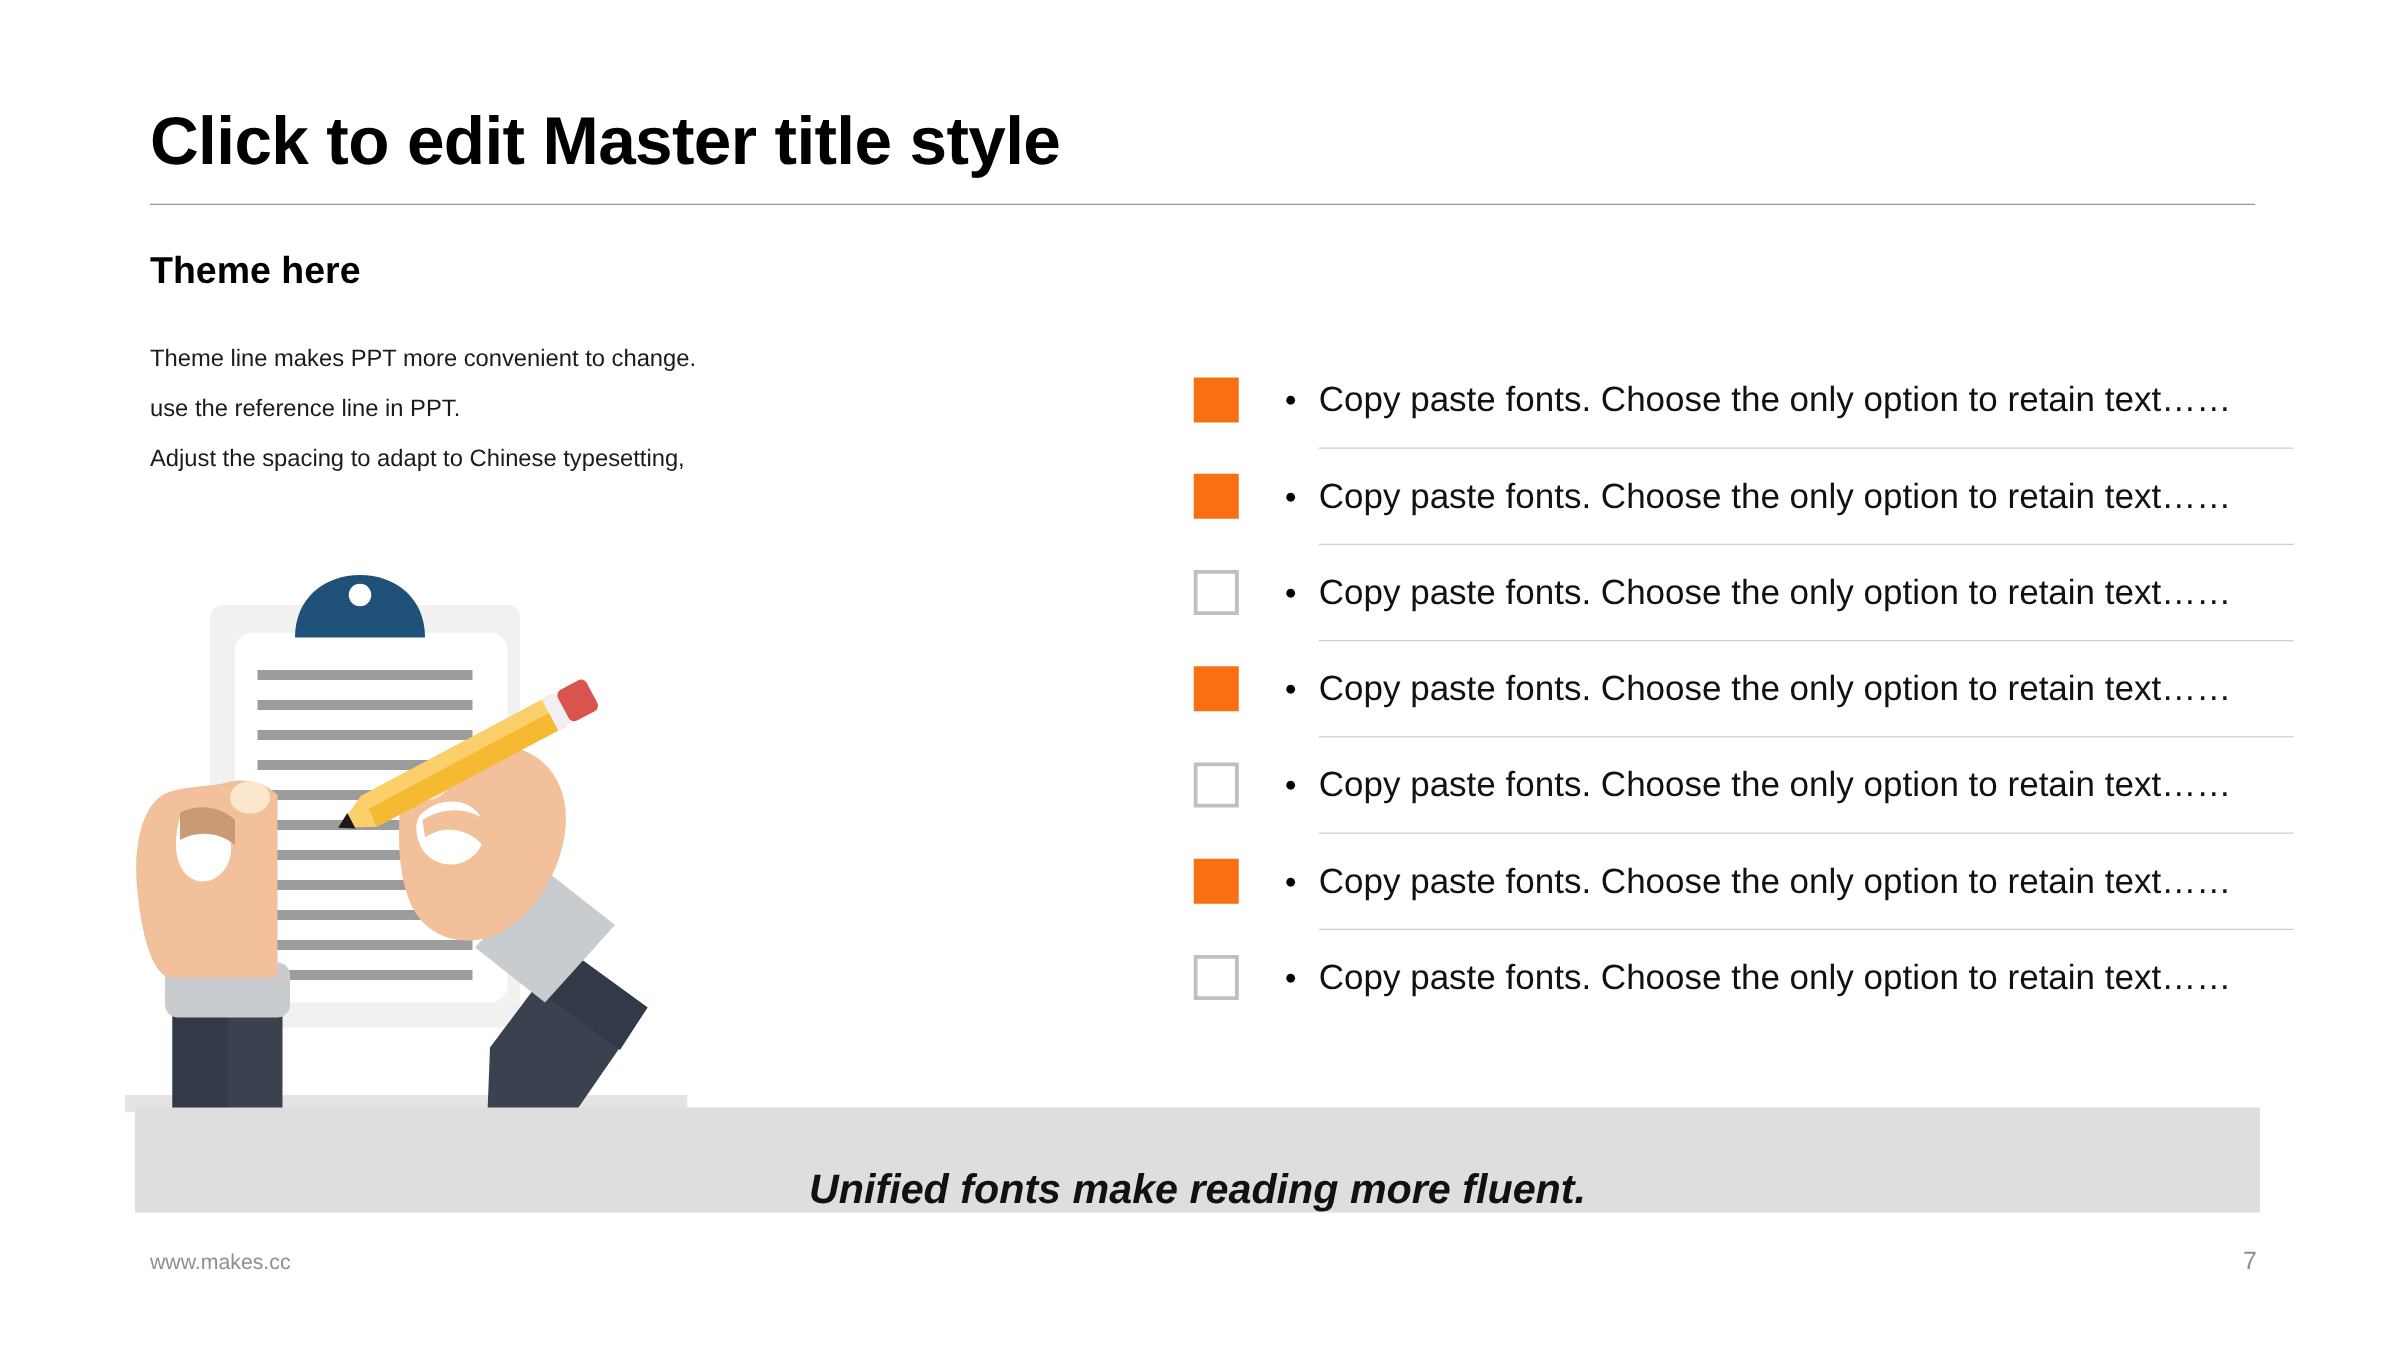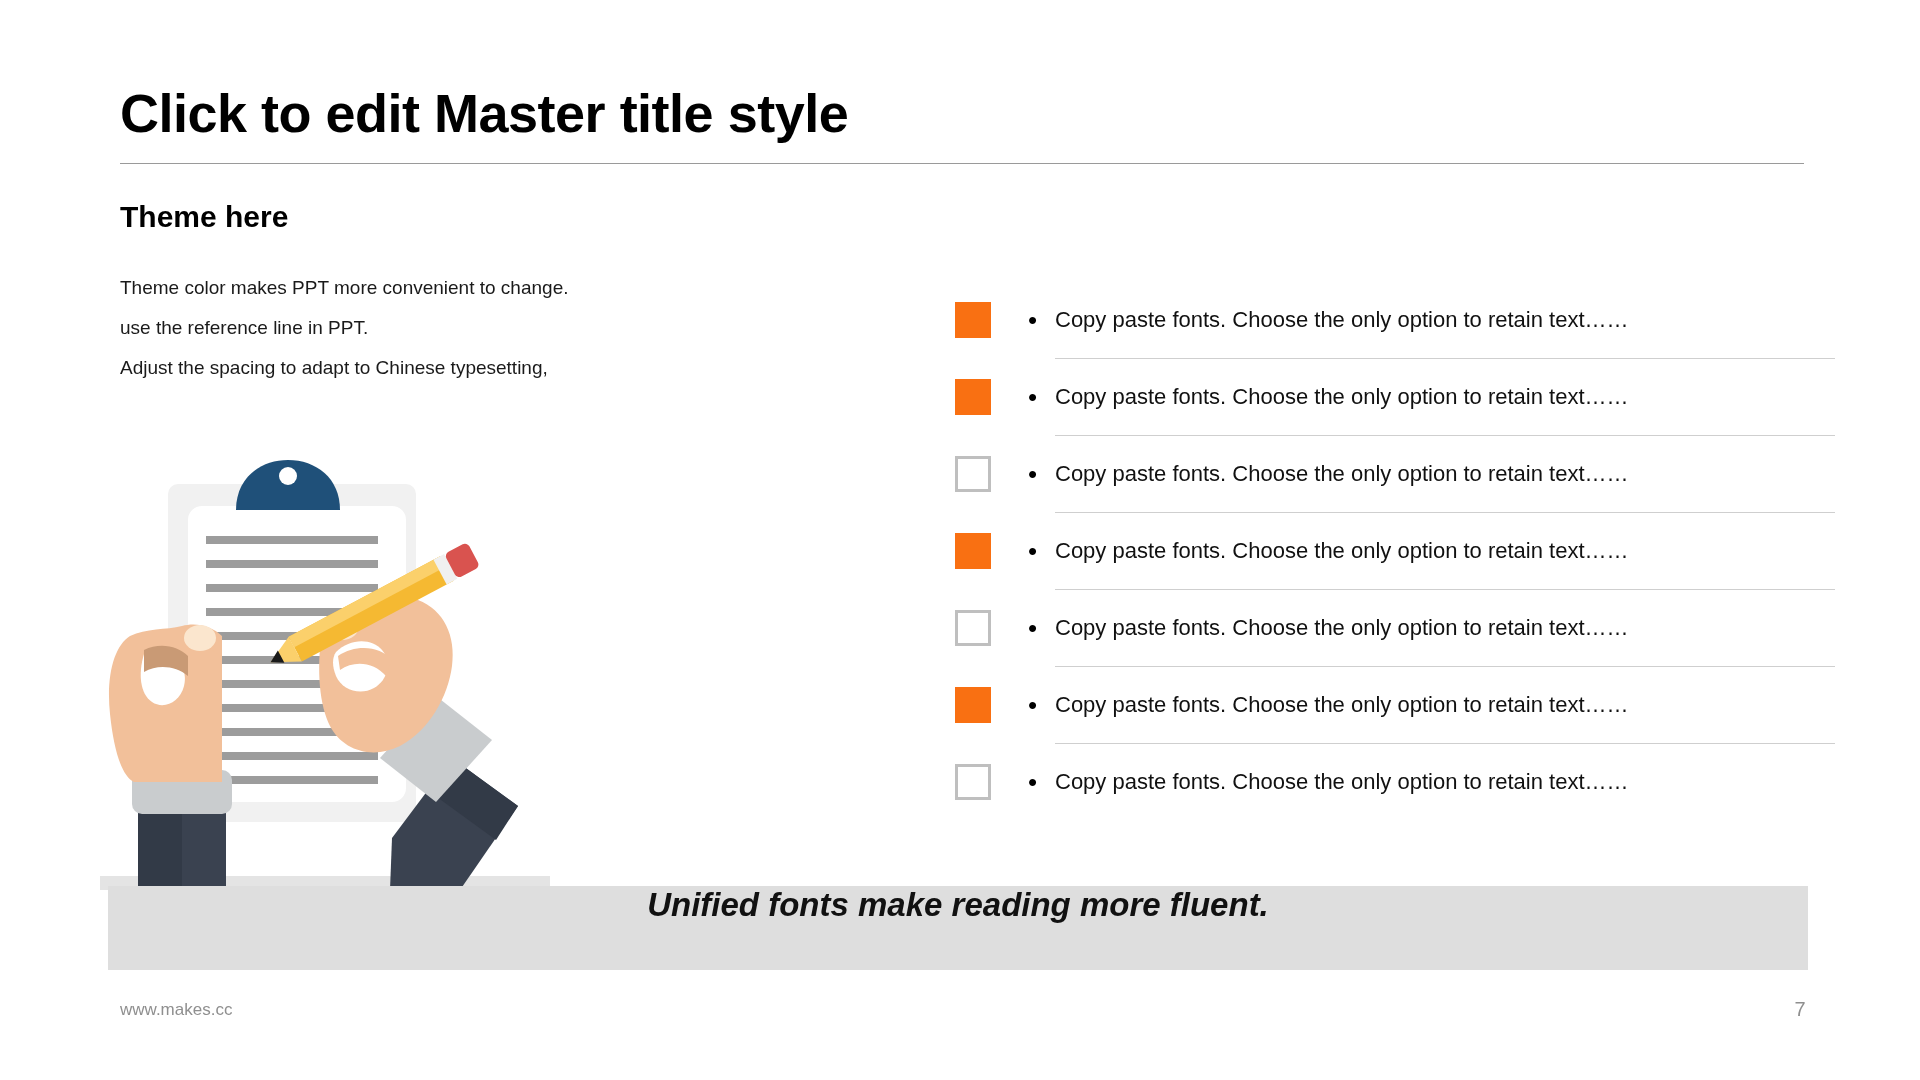--- a/index.html
+++ b/index.html
@@ -99,21 +99,21 @@
     left: 73px;
     top: 8px;
     font-size: 26px;
     line-height: 34px;
     color: #000000;
   }
   .rowtext {
     position: absolute;
     left: 100px;
     top: 6px;
-    font-size: 22px;
+    font-size: 28px;
     line-height: 38px;
     color: #111111;
     white-space: nowrap;
   }
   .rowline {
     position: absolute;
     left: 100px;
     top: 63px;
     width: 780px;
     height: 1px;
@@ -122,21 +122,21 @@
 
   
   .banner {
     position: absolute;
     left: 108px;
     top: 886px;
     width: 1700px;
     height: 84px;
     background: #dedede;
     display: flex;
-    align-items: flex-start;
+    align-items: flex-end;
     justify-content: center;
   }
   .banner-text {
     font-size: 33px;
     font-weight: bold;
     font-style: italic;
     color: #111111;
     font-stretch: condensed;
     white-space: nowrap;
   }
@@ -163,21 +163,21 @@
 <body>
 
 <div class="slide">
 
   <div class="title">Click to edit Master title style</div>
   <div class="title-rule"></div>
 
   <div class="subhead">Theme here</div>
 
   <div class="para">
-    <div>Theme color makes PPT more convenient to change.</div>
+    <div>Theme line makes PPT more convenient to change.</div>
     <div>use the reference line in PPT.</div>
     <div>Adjust the spacing to adapt to Chinese typesetting,</div>
   </div>
 
   <div class="illus">
     <svg width="450" height="450" viewBox="0 0 450 450" xmlns="http://www.w3.org/2000/svg">
 
       <rect x="0" y="436" width="450" height="14" fill="#E4E4E4"></rect>
 
       <rect x="68" y="44" width="248" height="338" rx="10" fill="#F1F1F1"></rect>

